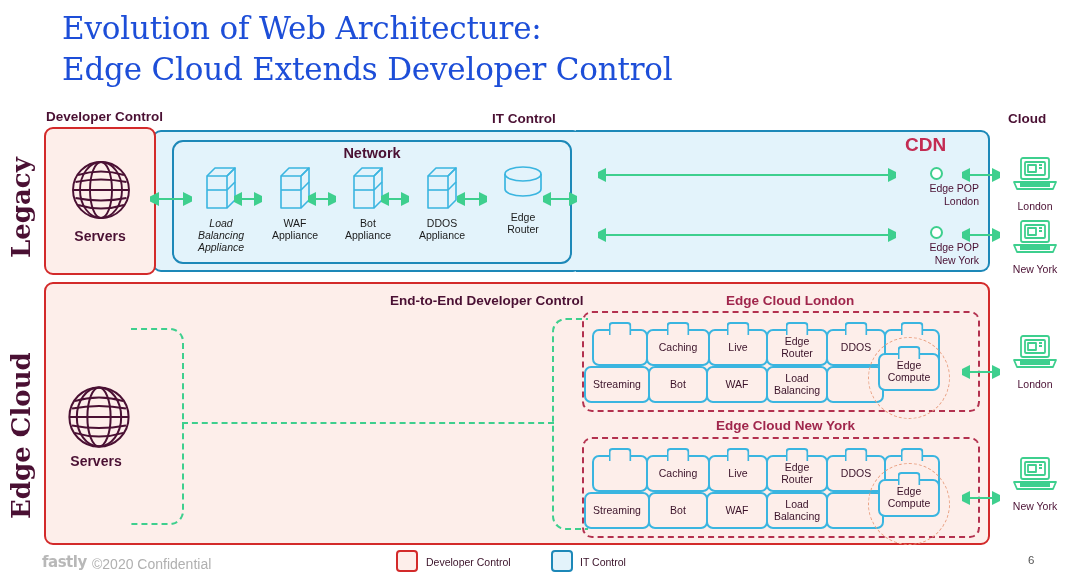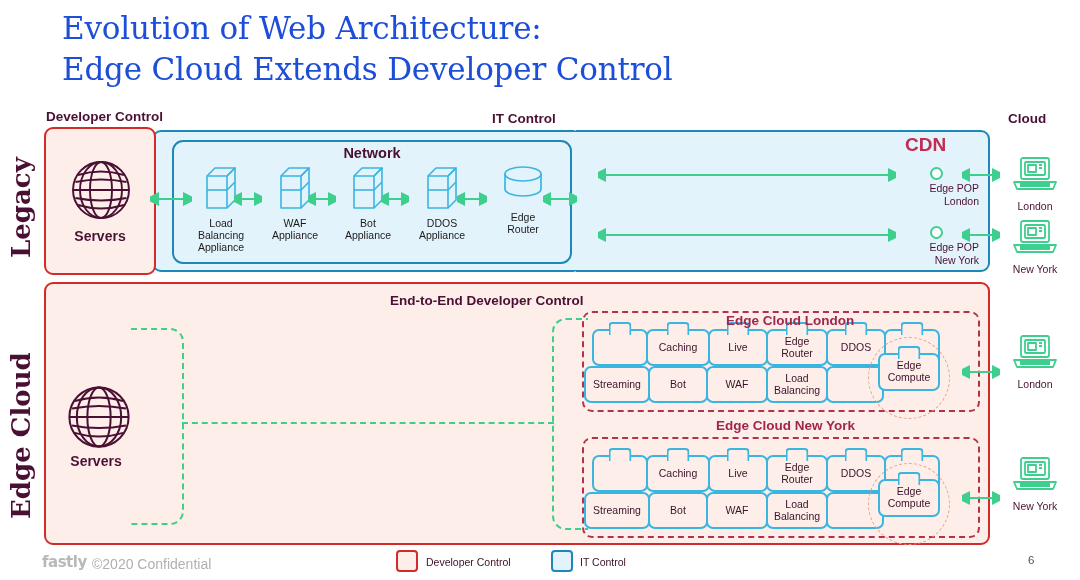--- a/index.html
+++ b/index.html
@@ -103,21 +103,21 @@
     text-align: center; font-weight: bold; font-size: 14px;
     color: #4a1033; z-index: 5;
   }
 
   
   .appl { position: absolute; z-index: 4; width: 74px; text-align: center; }
   .appl .cap {
     font-size: 10.5px; line-height: 1.16; color: #1b1b1b; margin-top: 2px;
     font-family: "Liberation Sans", sans-serif;
   }
-  #ap1 { left: 184px; top: 163px; }
+  #ap1 { left: 184px; top: 163px; font-style: italic; }
   #ap2 { left: 258px; top: 163px; }
   #ap3 { left: 331px; top: 163px; }
   #ap4 { left: 405px; top: 163px; }
   #ap5 { left: 486px; top: 157px; }
 
   
   .garrow { position: absolute; z-index: 5; }
 
   
   #cdn-label {
@@ -175,21 +175,21 @@
   #brk-link {
     position: absolute; left: 182px; top: 422px; width: 372px; height: 0;
     border-top: 2px dashed #3ecf8e; z-index: 3;
   }
 
   
   .region-label {
     position: absolute; font-weight: bold; font-size: 13.5px;
     color: #a0264c; z-index: 7; white-space: nowrap;
   }
-  #rl-london { left: 726px; top: 293px; margin-top: 20px; }
+  #rl-london { left: 726px; top: 293px; }
   #rl-ny     { left: 716px; top: 418px; }
 
   .region-box {
     position: absolute;
     border: 2px dashed #b3314f;
     border-radius: 10px;
     z-index: 4;
   }
   #rb-london { left: 582px; top: 311px; width: 398px; height: 101px; }
   #rb-ny     { left: 582px; top: 437px; width: 398px; height: 101px; }

